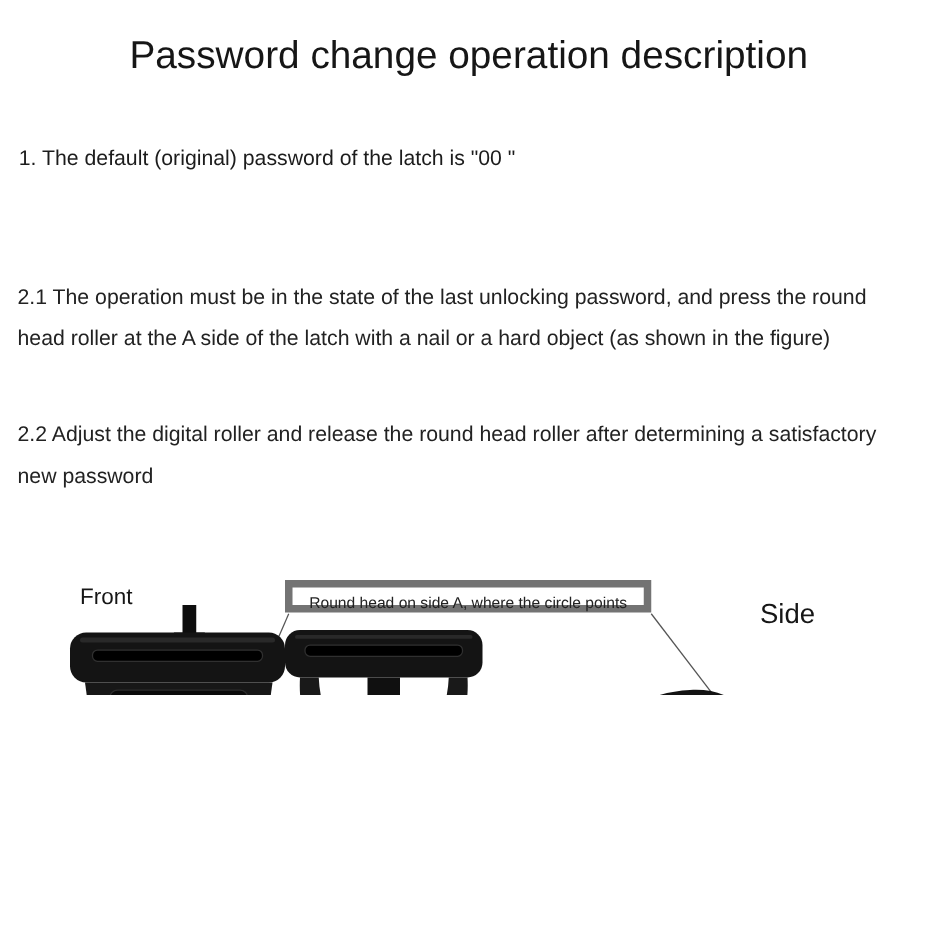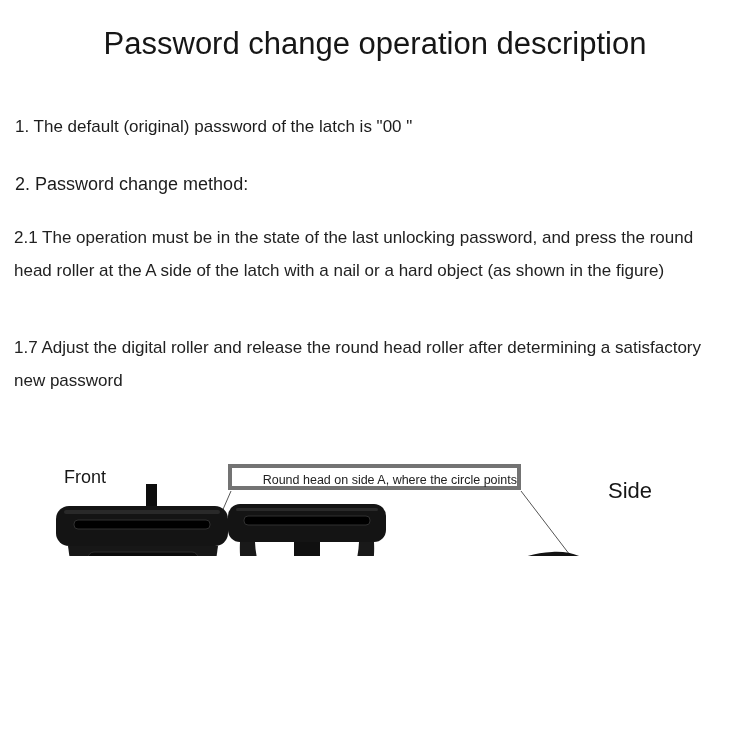--- a/index.html
+++ b/index.html
@@ -24,22 +24,22 @@
   .p21 { top:222px; }
   .p22 { top:332px; }
   .p23 { top:409px; }
 
   .diagram-svg { position:absolute; top:458px; left:0; width:750px; height:292px; }
 
   .front-label { position:absolute; left:64px; top:467px; font-size:18px; color:#161616; }
   .side-label  { position:absolute; left:608px; top:478px; font-size:22px; color:#161616; }
   .callout {
     position:absolute; left:228px; top:464px; width:293px; height:26px;
-    border:4px solid #737373; background:#ffffff;
-    font-size:12.5px; line-height:24px; text-align:right; color:#222222;
+    border:6px solid #737373; background:#ffffff;
+    font-size:12.5px; line-height:24px; text-align:center; color:#222222;
     z-index:2;
   }
   .bside {
     position:absolute; left:164px; top:660px;
     border:3px solid #22c55e; background:#ffffff;
     font-size:12.5px; padding:4px 10px; color:#222222;
     z-index:2;
   }
   .footer-bar {
     position:absolute; left:212px; top:742px; width:186px; height:8px;
@@ -51,23 +51,22 @@
   }
 </style>
 </head>
 <body>
 
 <div class="page">
 
   <h1 class="title">Password change operation description</h1>
 
   <p class="item1">1. The default (original) password of the latch is "00 "</p>
-  <p class="item2h">2. Password change method:</p>
   <p class="body-p p21">2.1 The operation must be in the state of the last unlocking password, and press the round head roller at the A side of the latch with a nail or a hard object (as shown in the figure)</p>
-  <p class="body-p p22">1.7 Adjust the digital roller and release the round head roller after determining a satisfactory new password</p>
+  <p class="body-p p22">2.2 Adjust the digital roller and release the round head roller after determining a satisfactory new password</p>
 
   <svg class="diagram-svg" viewBox="0 0 750 292">
 
     <line x1="231" y1="33" x2="221" y2="56" stroke="#555555" stroke-width="1"></line>
 
     <line x1="521" y1="33" x2="573" y2="101" stroke="#555555" stroke-width="1"></line>
 
     <path d="M146,26 L157,26 L157,48 L164,48 L151.5,66 L139,48 L146,48 Z" fill="#0d0d0d"></path>
 
     <path d="M148,190 L160,208 L153,208 L153,238 L143,238 L143,208 L136,208 Z" fill="#0d0d0d"></path>

